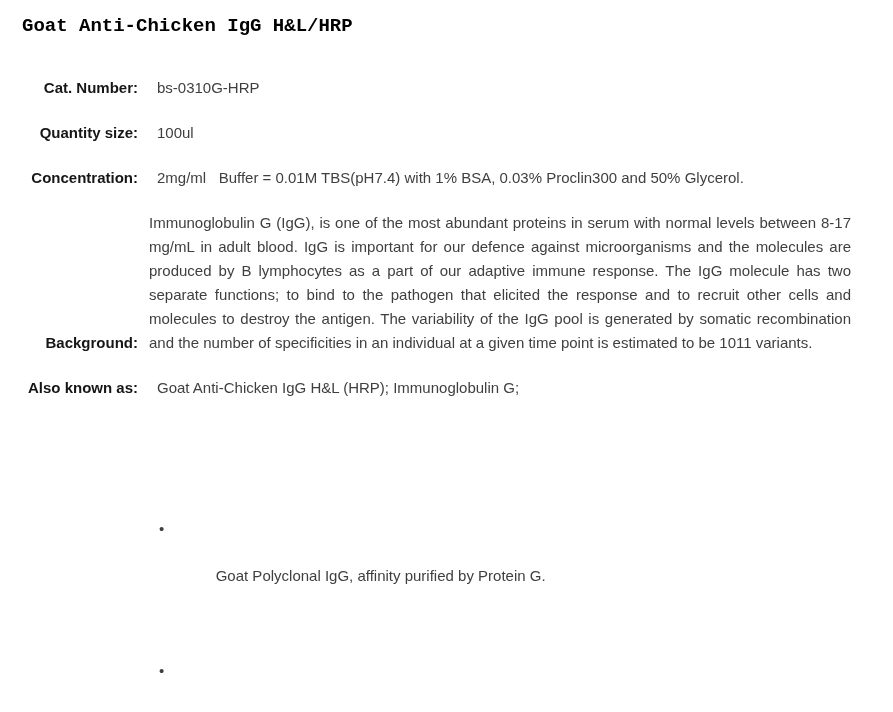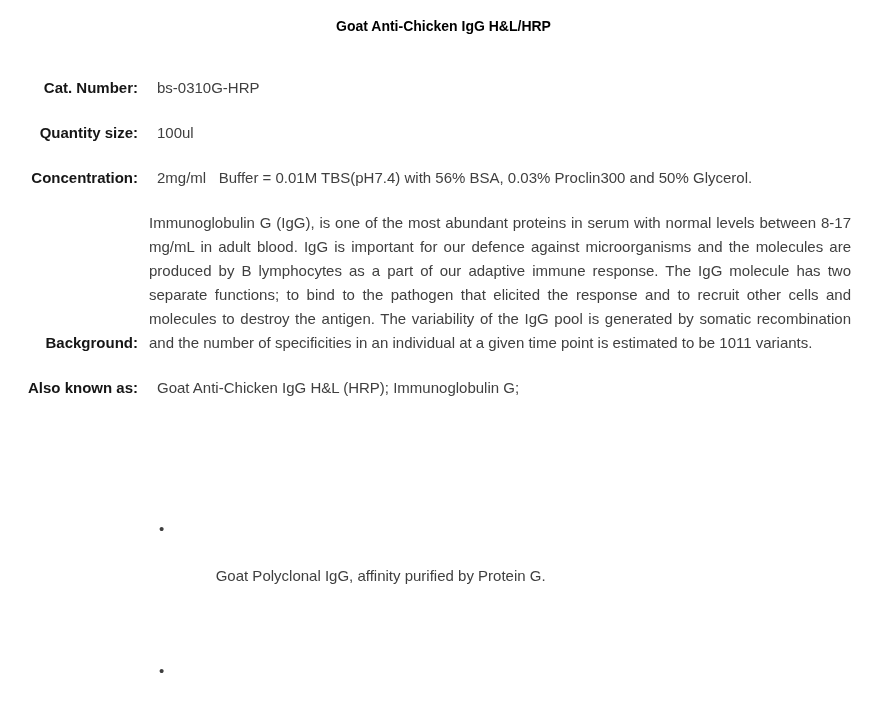--- a/index.html
+++ b/index.html
@@ -16,28 +16,29 @@
     color: #3f3f3f;
   }
   .sheet {
     box-sizing: border-box;
     width: 893px;
     height: 712px;
     padding: 14px 42px 10px 8px; 
   }
   .doc-title {
     margin: 0 0 38px 0;
-    text-align: center;
-    font-size: 14px;
+    text-align: left;
+    font-size: 19px;
     font-weight: bold;
     color: #000000;
     line-height: 24px;
     
     position: relative;
     left: 14px;
+    font-family: Liberation Mono, monospace;
   }
   .row {
     display: flex;
     align-items: flex-end;
     margin-bottom: 21px;
   }
   .label {
     flex: 0 0 130px;
     text-align: right;
     font-weight: bold;
@@ -84,21 +85,21 @@
     <div class="value">bs-0310G-HRP</div>
   </div>
 
   <div class="row">
     <div class="label">Quantity size:</div>
     <div class="value">100ul</div>
   </div>
 
   <div class="row">
     <div class="label">Concentration:</div>
-    <div class="value">2mg/ml   Buffer = 0.01M TBS(pH7.4) with 56% BSA, 0.03% Proclin300 and 50% Glycerol.</div>
+    <div class="value">2mg/ml   Buffer = 0.01M TBS(pH7.4) with 1% BSA, 0.03% Proclin300 and 50% Glycerol.</div>
   </div>
 
   <div class="row">
     <div class="label">Background:</div>
     <div class="value justified">Immunoglobulin G (IgG), is one of the most abundant proteins in serum with normal levels between 8-17 mg/mL in adult blood. IgG is important for our defence against microorganisms and the molecules are produced by B lymphocytes as a part of our adaptive immune response. The IgG molecule has two separate functions; to bind to the pathogen that elicited the response and to recruit other cells and molecules to destroy the antigen. The variability of the IgG pool is generated by somatic recombination and the number of specificities in an individual at a given time point is estimated to be 1011 variants.</div>
   </div>
 
   <div class="row">
     <div class="label">Also known as:</div>
     <div class="value">Goat Anti-Chicken IgG H&amp;L (HRP); Immunoglobulin G;</div>

